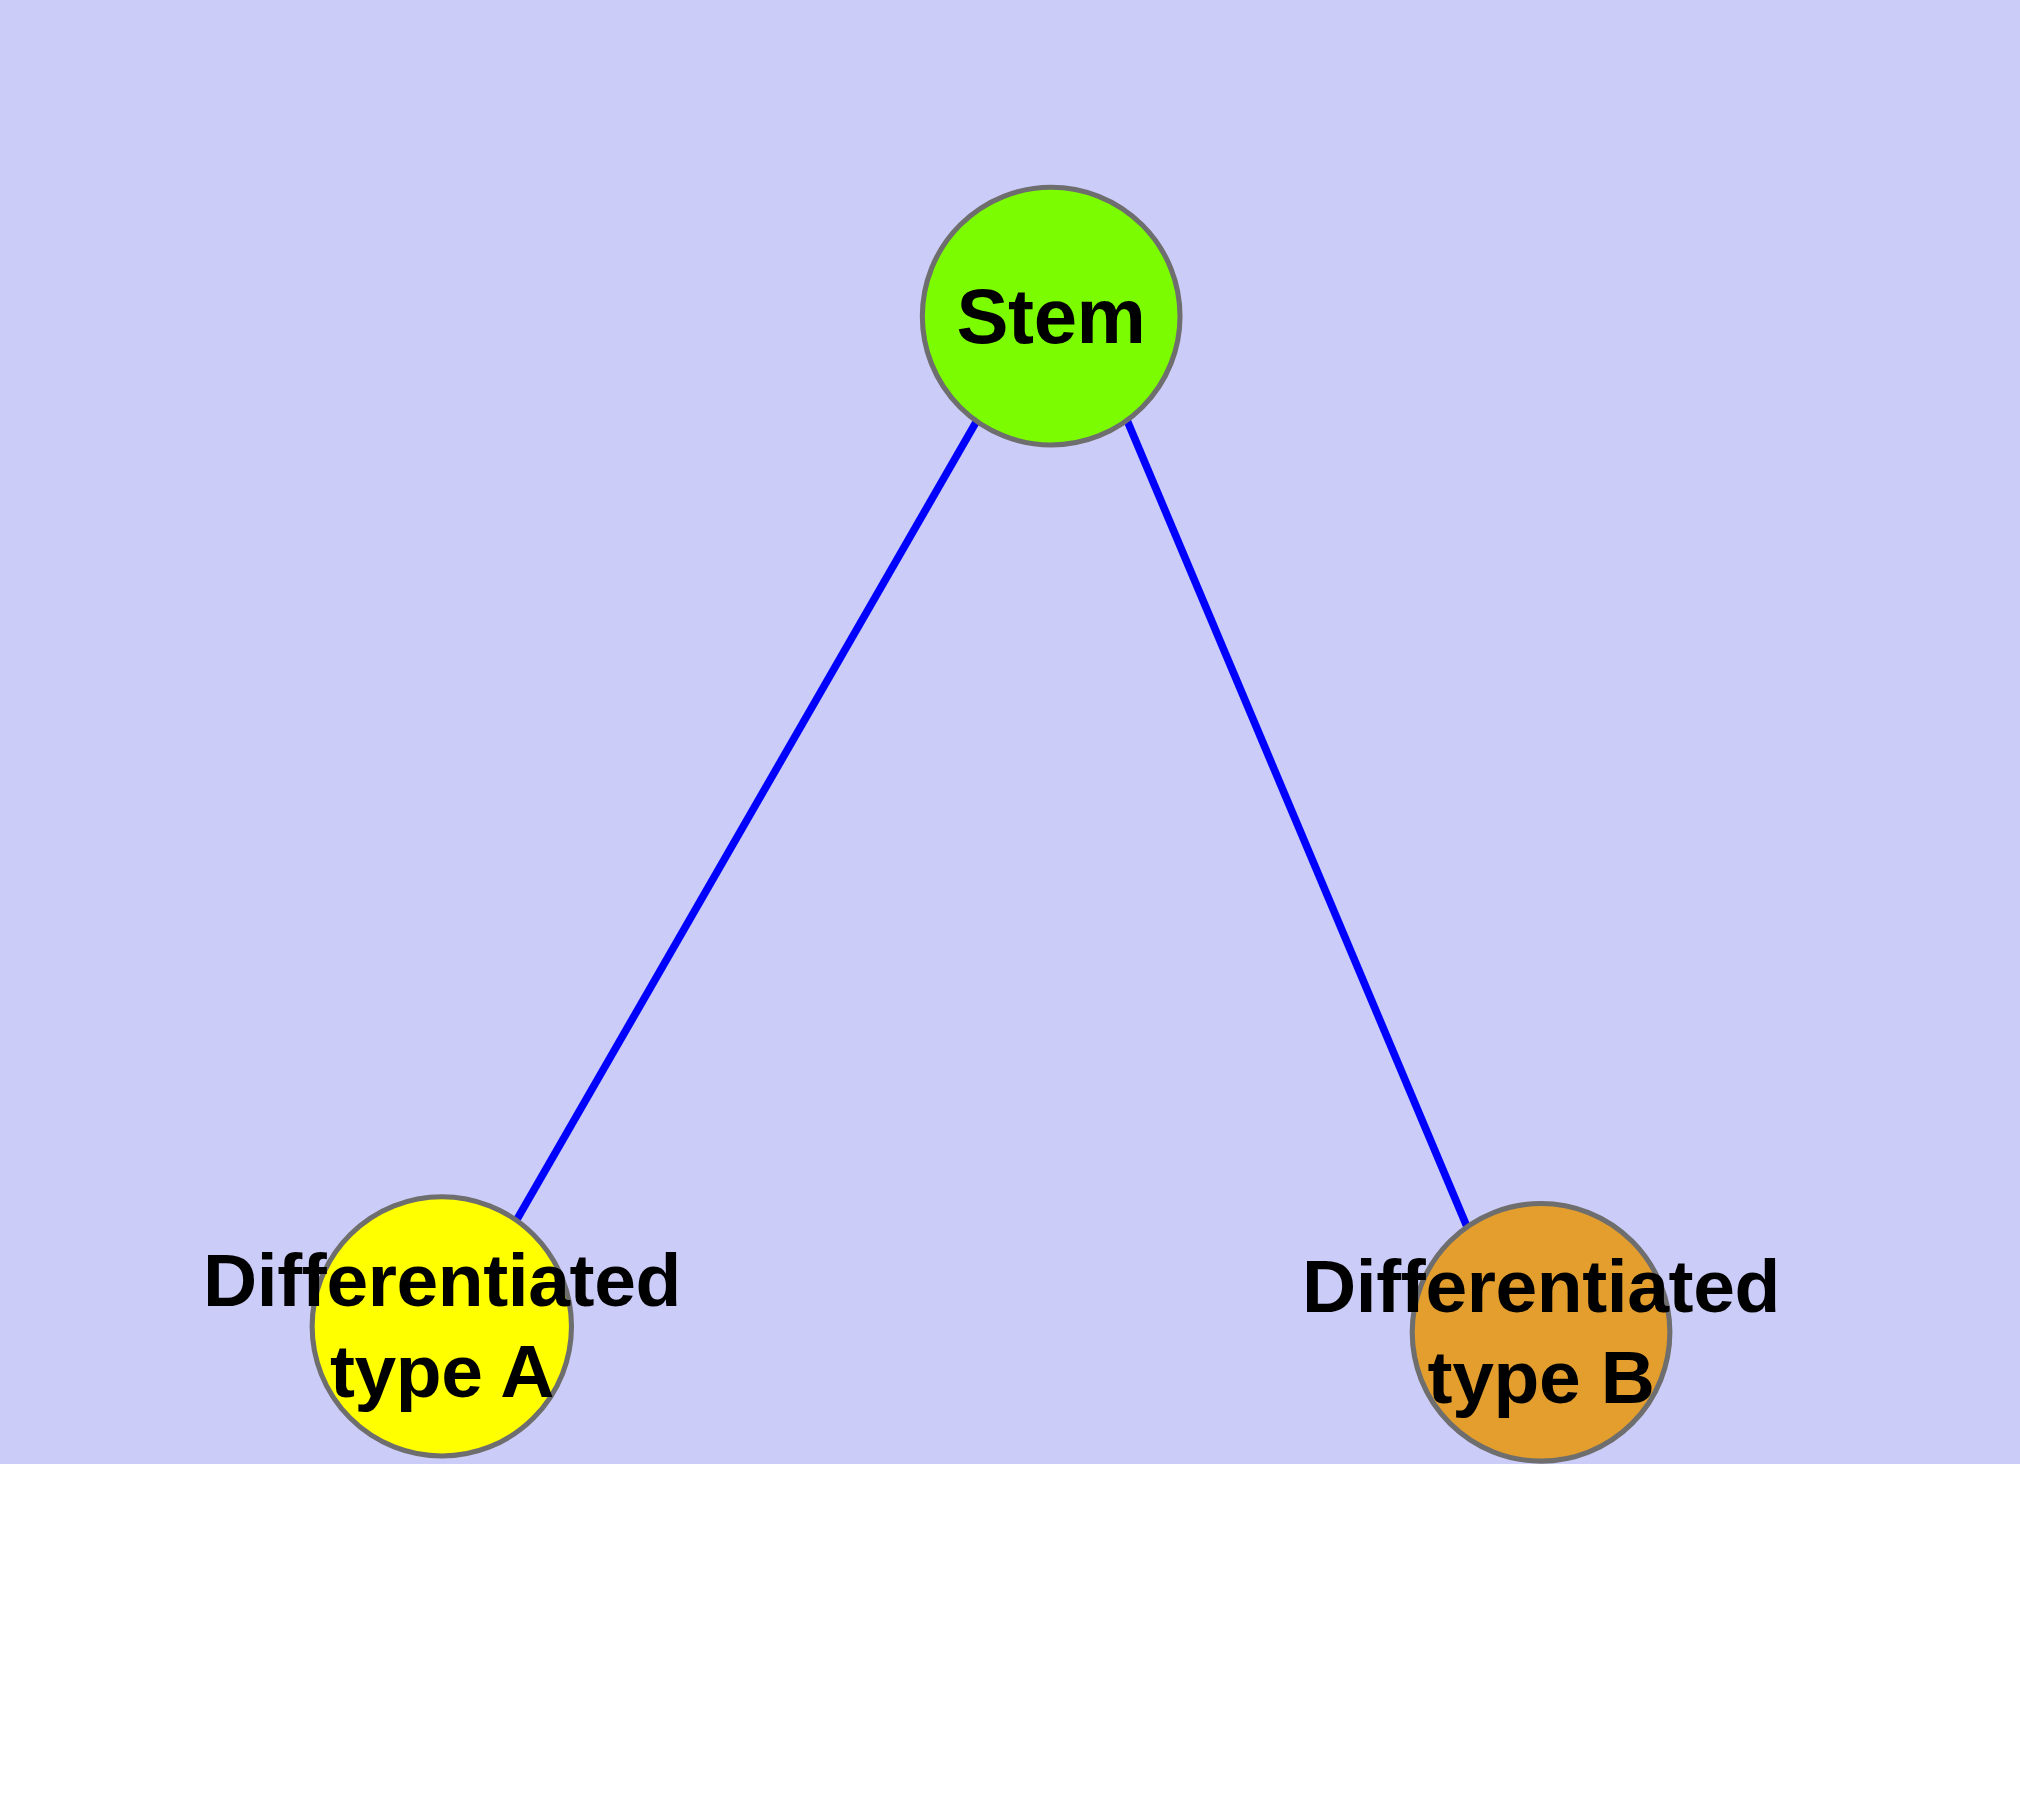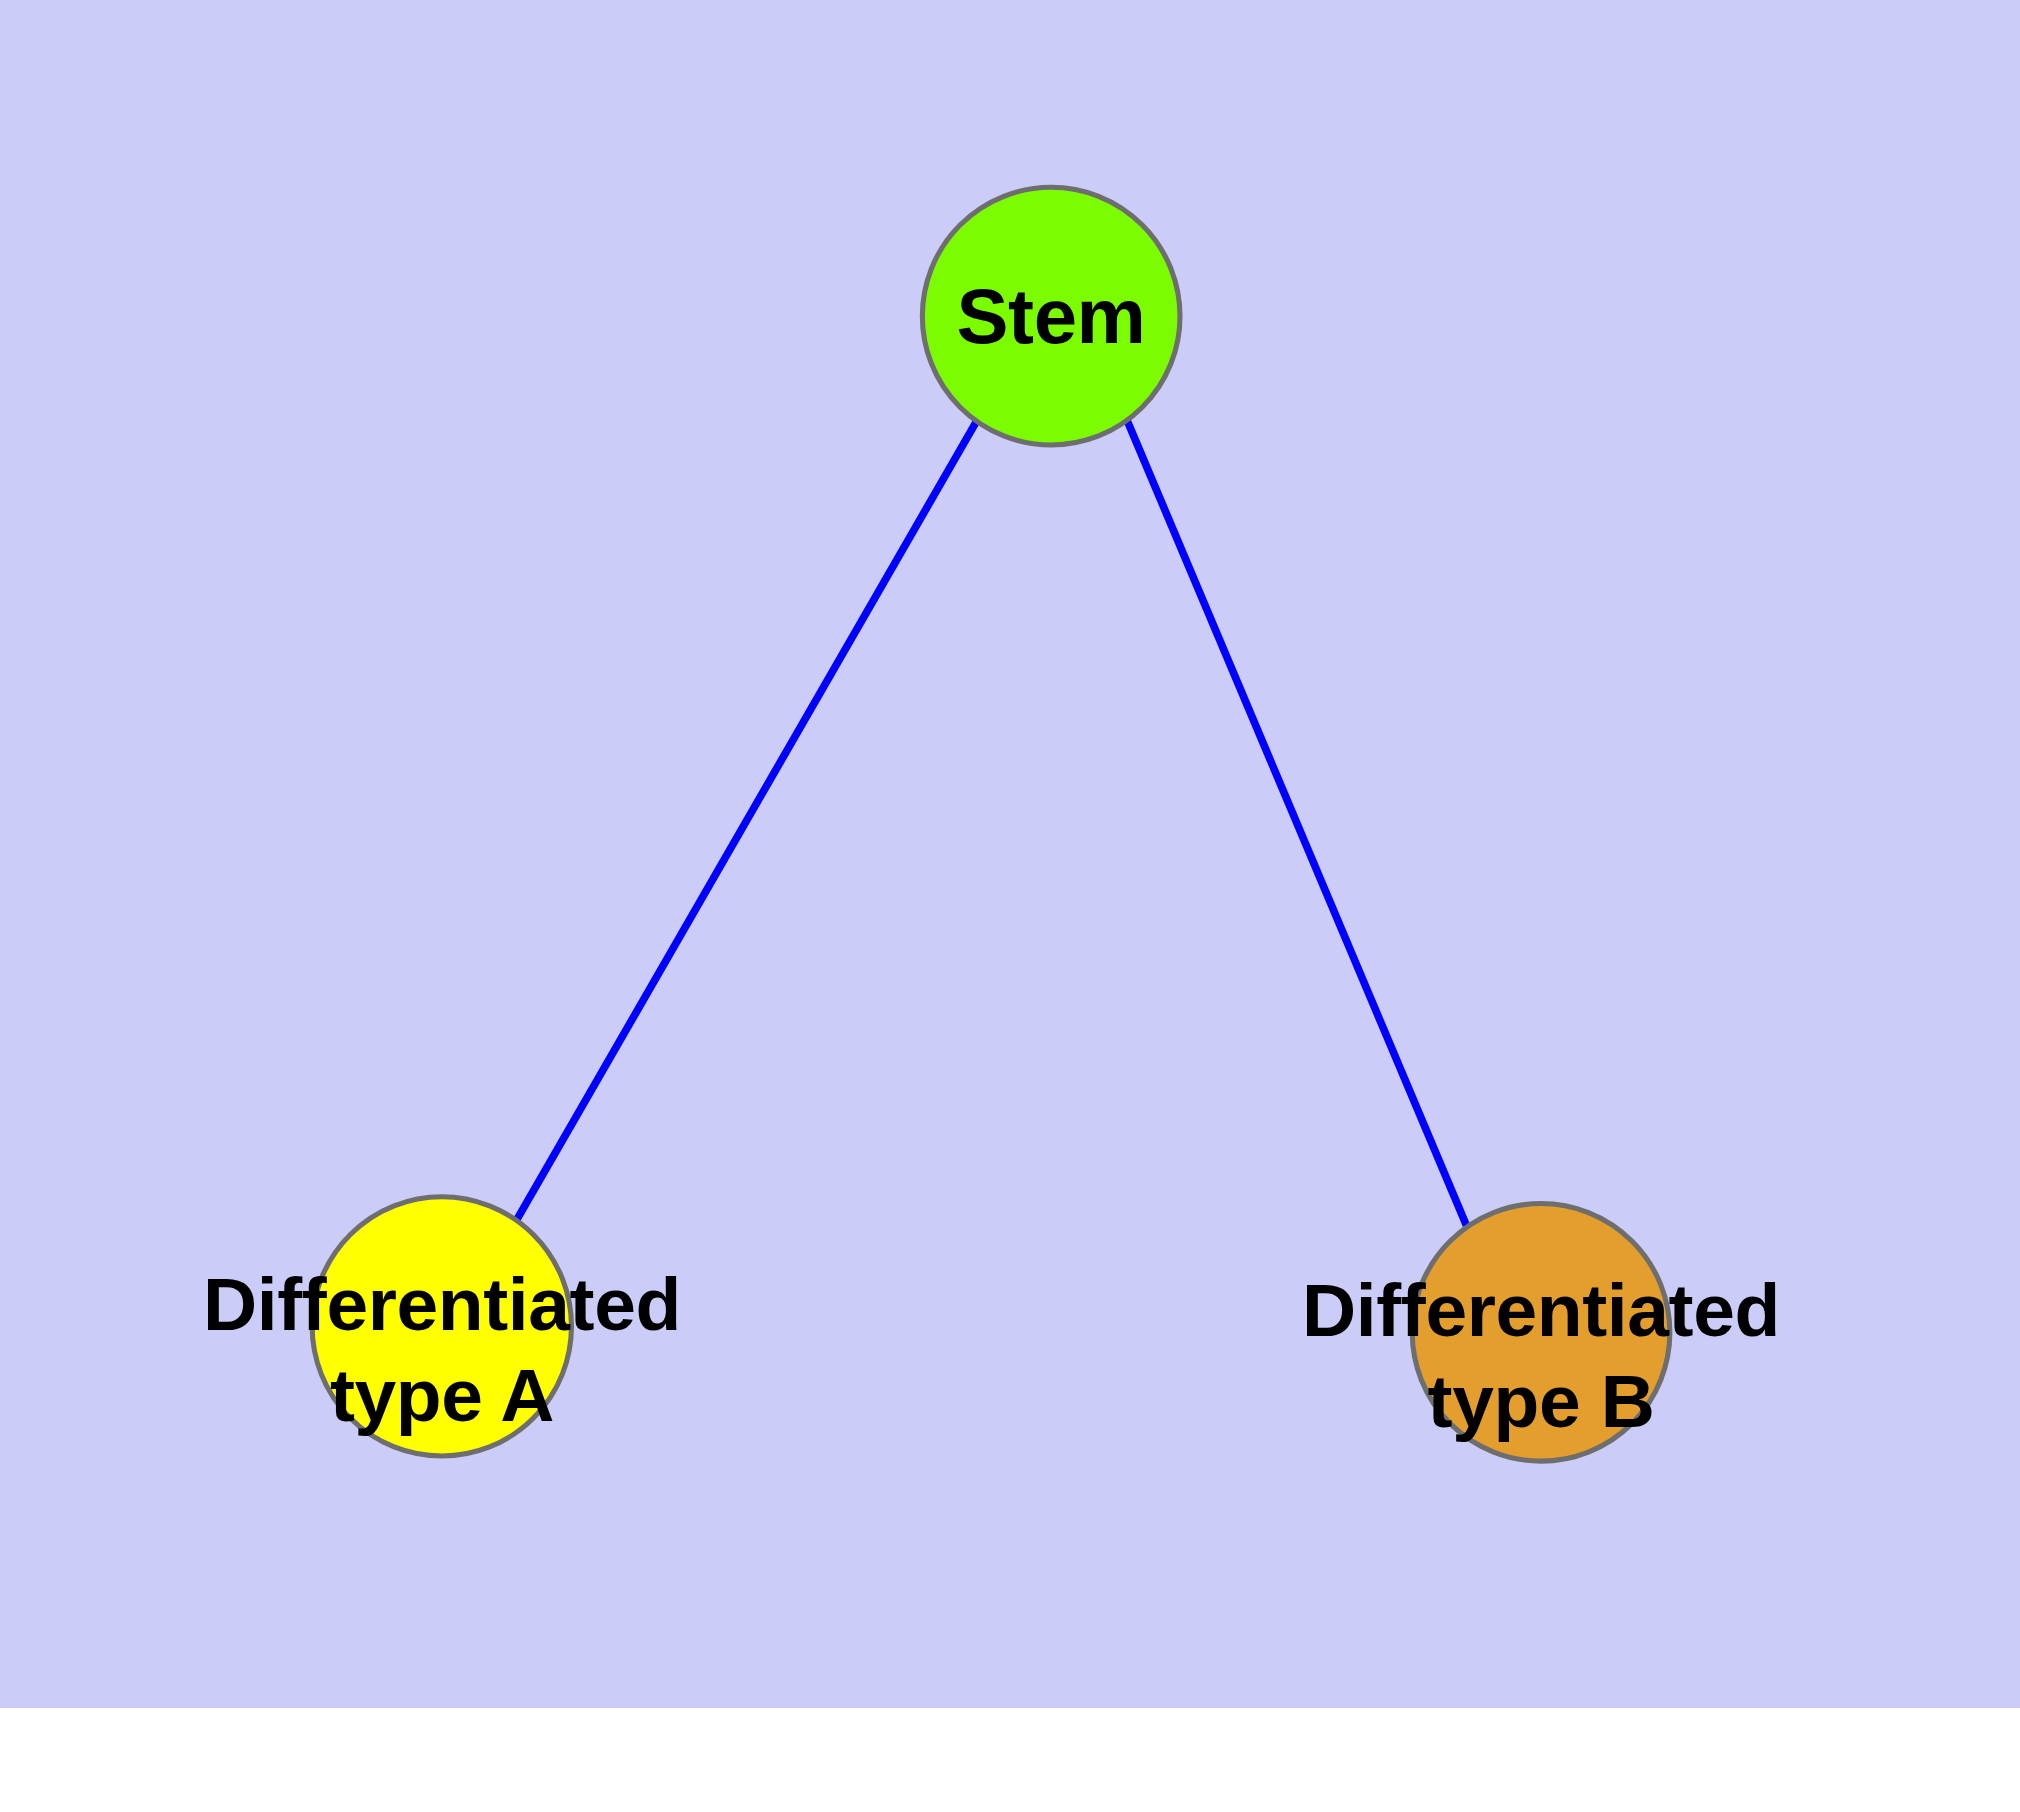--- a/index.html
+++ b/index.html
@@ -36,27 +36,26 @@
     line-height: 1.21;
     letter-spacing: -0.4px;
     pointer-events: none;
     transform: translate(-50%, -50%);
   }
   .node-label.single {
     font-size: 78px;
   }
   .node-label.double {
     font-size: 75px;
-    margin-top: 24px;
   }
 </style>
 </head>
 <body>
 
-<div id="canvas" style="width: 2021px; height: 1708px;">
+<div id="canvas" style="width: 2021px; height: 1464px;">
 
   <div id="canvas-bg" style="background: rgb(204, 204, 248);"></div>
 
   <svg id="graph-svg" viewBox="0 0 2384 2138" xmlns="http://www.w3.org/2000/svg">
     <g>
       <line id="edge-0" x1="1152" y1="497" x2="609" y2="1440" stroke="#0000ff" stroke-width="9" stroke-linecap="butt"></line>
       <line id="edge-1" x1="1330" y1="497" x2="1730" y2="1446" stroke="#0000ff" stroke-width="9" stroke-linecap="butt"></line>
     </g>
     <g>
       <circle id="node-0" cx="1240" cy="373" r="152" fill="#7cfc00" stroke="#6e6e6e" stroke-width="6"></circle>

